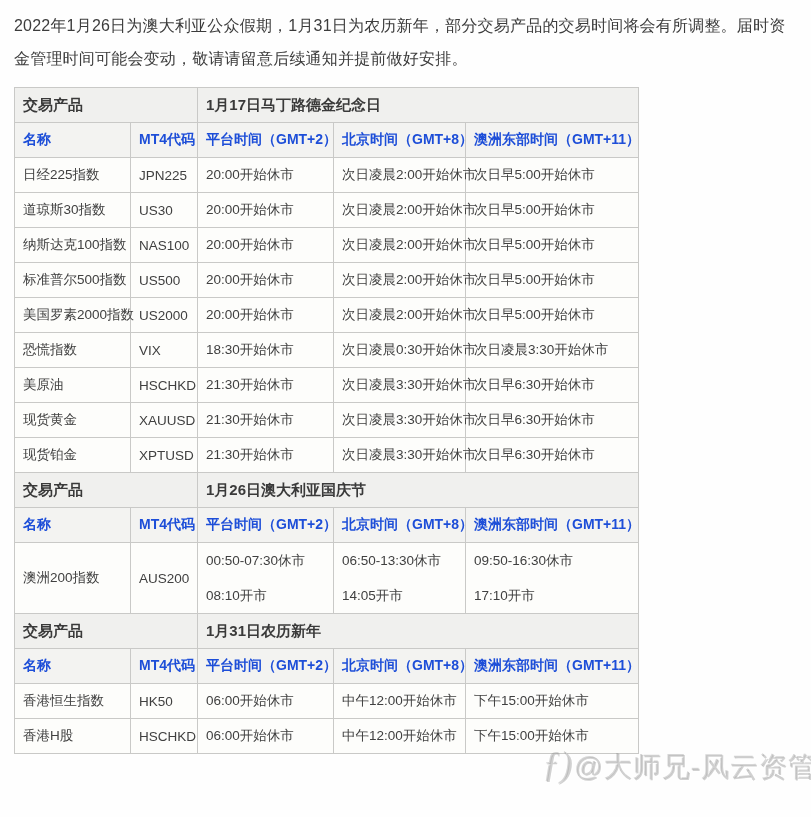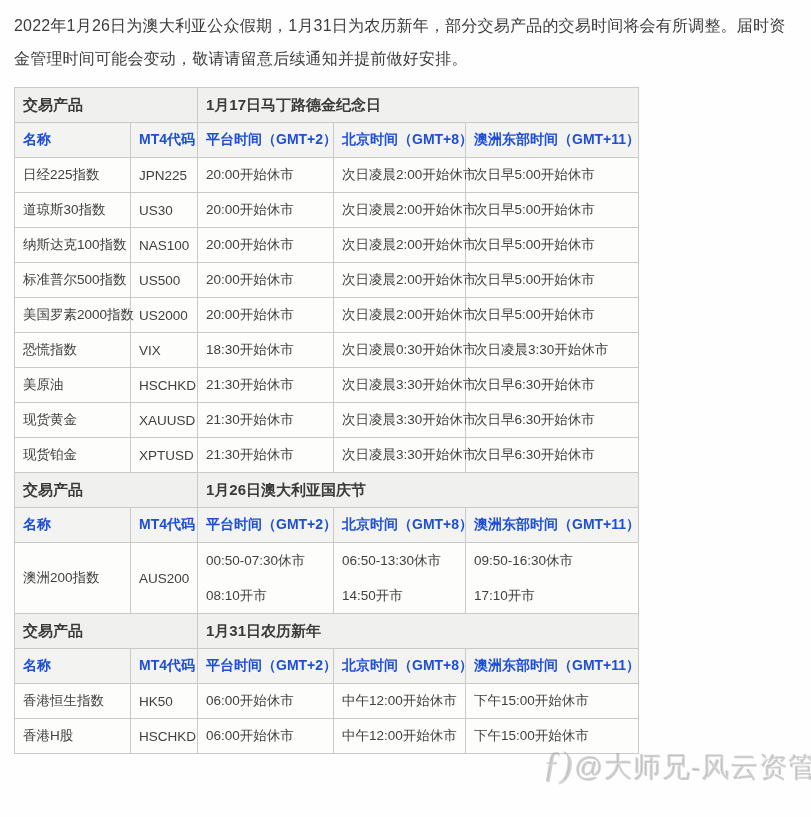--- a/index.html
+++ b/index.html
@@ -181,21 +181,21 @@
         </tr>
         <tr class="tall">
           <td>澳洲200指数</td>
           <td>AUS200</td>
           <td>
             <div class="cell-line">00:50-07:30休市</div>
             <div class="cell-line">08:10开市</div>
           </td>
           <td>
             <div class="cell-line">06:50-13:30休市</div>
-            <div class="cell-line">14:50开市</div>
+            <div class="cell-line">14:05开市</div>
           </td>
           <td>
             <div class="cell-line">09:50-16:30休市</div>
             <div class="cell-line">17:10开市</div>
           </td>
         </tr>
         <tr class="section-header-row">
           <td colspan="2">交易产品</td>
           <td colspan="3">1月31日农历新年</td>
         </tr>

